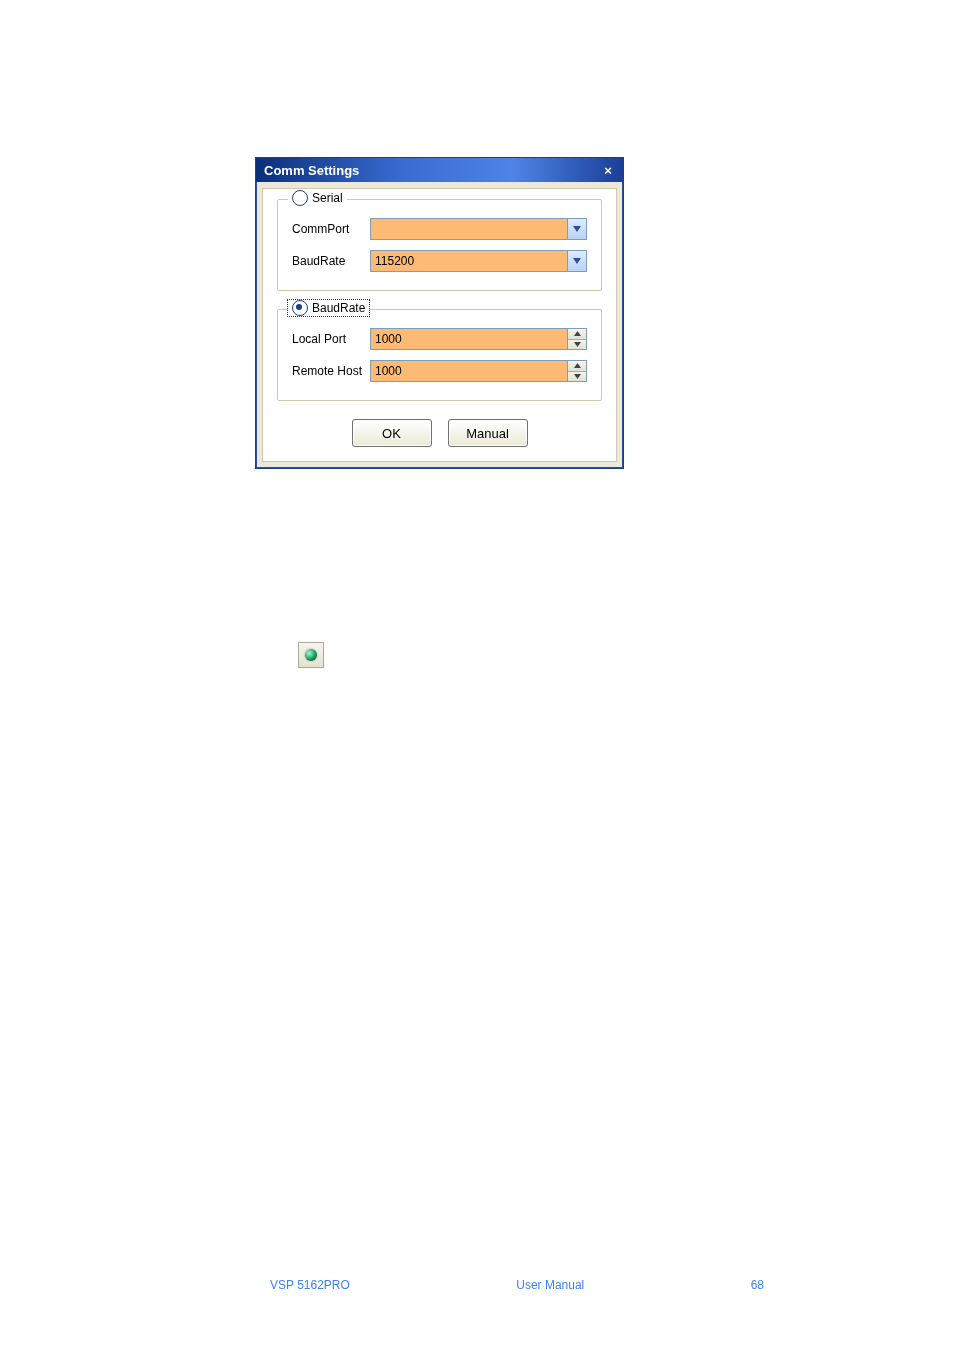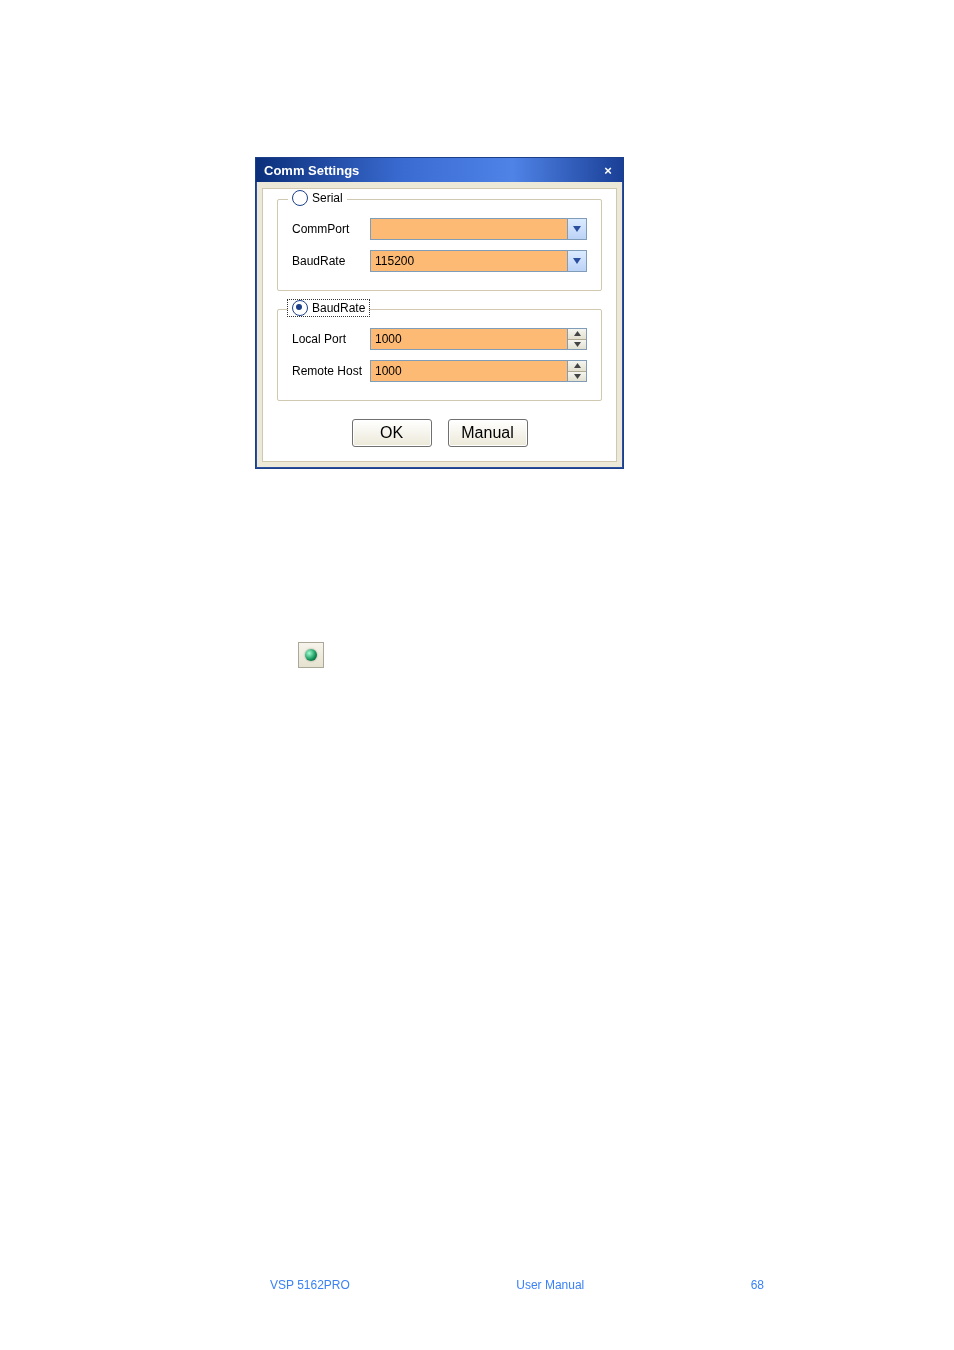--- a/index.html
+++ b/index.html
@@ -150,21 +150,21 @@
     justify-content: center;
     gap: 16px;
     margin-top: 6px;
   }
   .btn {
     min-width: 78px;
     height: 26px;
     background: linear-gradient(#ffffff, #ece9d8);
     border: 1px solid #707070;
     border-radius: 3px;
-    font-size: 16px;
+    font-size: 13px;
     color: #000000;
     display: flex;
     align-items: center;
     justify-content: center;
     cursor: pointer;
     box-shadow: 0 0 0 1px #ffffff inset;
   }
   
   .toolbtn {
     position: absolute;

